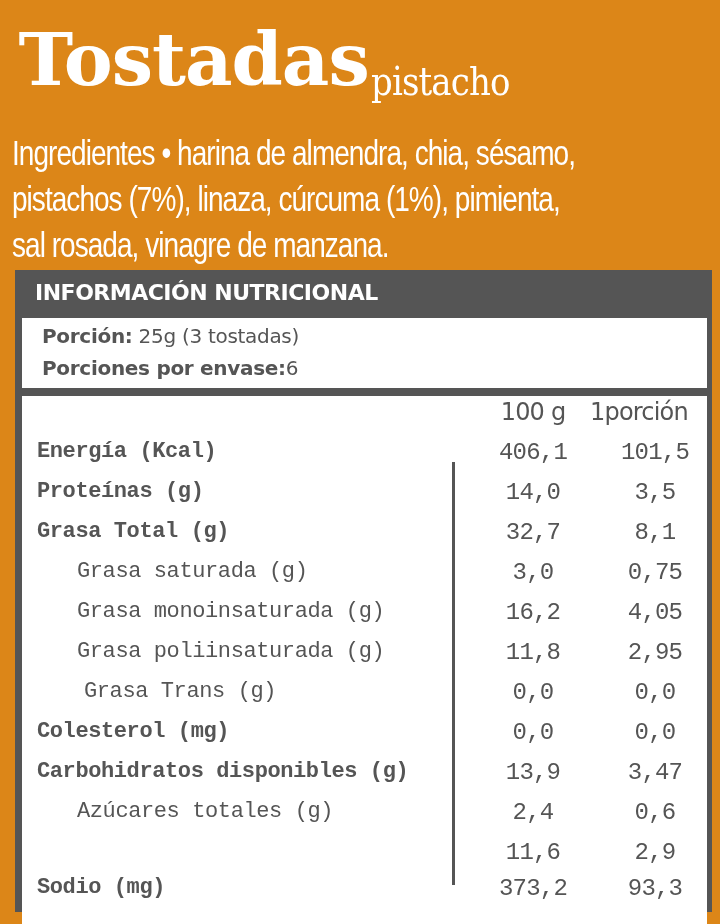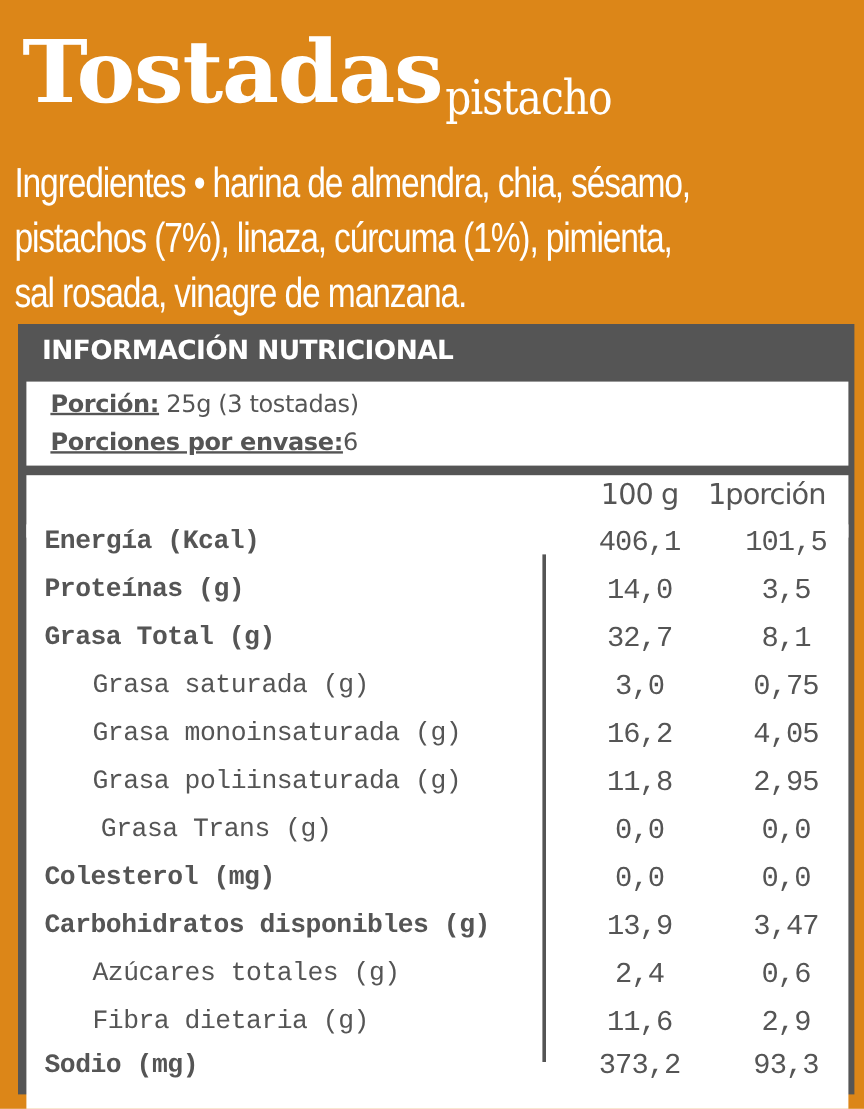--- a/index.html
+++ b/index.html
@@ -34,21 +34,21 @@
     position:absolute; left:20px; top:10px; color:#fff;
     font-family:"DejaVu Sans", sans-serif; font-weight:bold; font-size:22px;
     letter-spacing:-0.5px;
   }
   .box { position:absolute; background:#fff; left:7px; right:5px; }
   .portion-box { top:48px; height:70px; }
   .portion-line {
     position:absolute; left:20px; color:#555; font-size:20px;
     font-family:"DejaVu Sans", sans-serif; letter-spacing:-0.3px;
   }
-  .portion-line b { font-weight:bold;text-decoration:underline; }
+  .portion-line b { font-weight:bold; }
   .colhead-box { top:126px; height:52px; }
   .colhead {
     position:absolute; top:2px; color:#555; font-size:24px;
     font-family:"DejaVu Sans", sans-serif; letter-spacing:-0.8px;
   }
   .body-box { top:167px; height:591px;font-family:Liberation Mono, monospace; }
   .divider { position:absolute; left:430px; top:25px; width:3px; height:423px; background:#555; }
   .row { position:absolute; left:0; right:0; height:40px; color:#555; }
   .row .label { position:absolute; font-size:22px; letter-spacing:-0.4px; white-space:nowrap; }
   .row .label.bold { font-weight:bold; left:15px; }
@@ -137,21 +137,20 @@
           <div class="label bold">Carbohidratos disponibles (g)</div>
           <div class="v1">13,9</div>
           <div class="v2">3,47</div>
         </div>
         <div class="row" style="top: 362px;">
           <div class="label sub">Azúcares totales (g)</div>
           <div class="v1">2,4</div>
           <div class="v2">0,6</div>
         </div>
         <div class="row" style="top: 402px;">
-          <div class="label sub">Fibra dietaria (g)</div>
           <div class="v1">11,6</div>
           <div class="v2">2,9</div>
         </div>
         <div class="row" style="top: 438px;">
           <div class="label bold">Sodio (mg)</div>
           <div class="v1">373,2</div>
           <div class="v2">93,3</div>
         </div>
       </div>
   </div>

